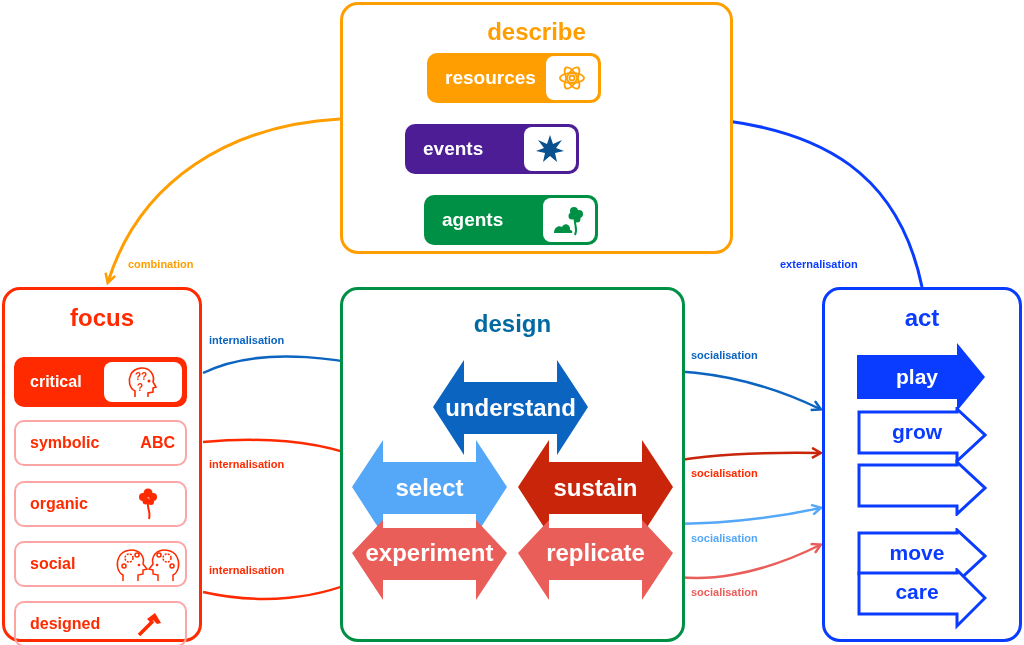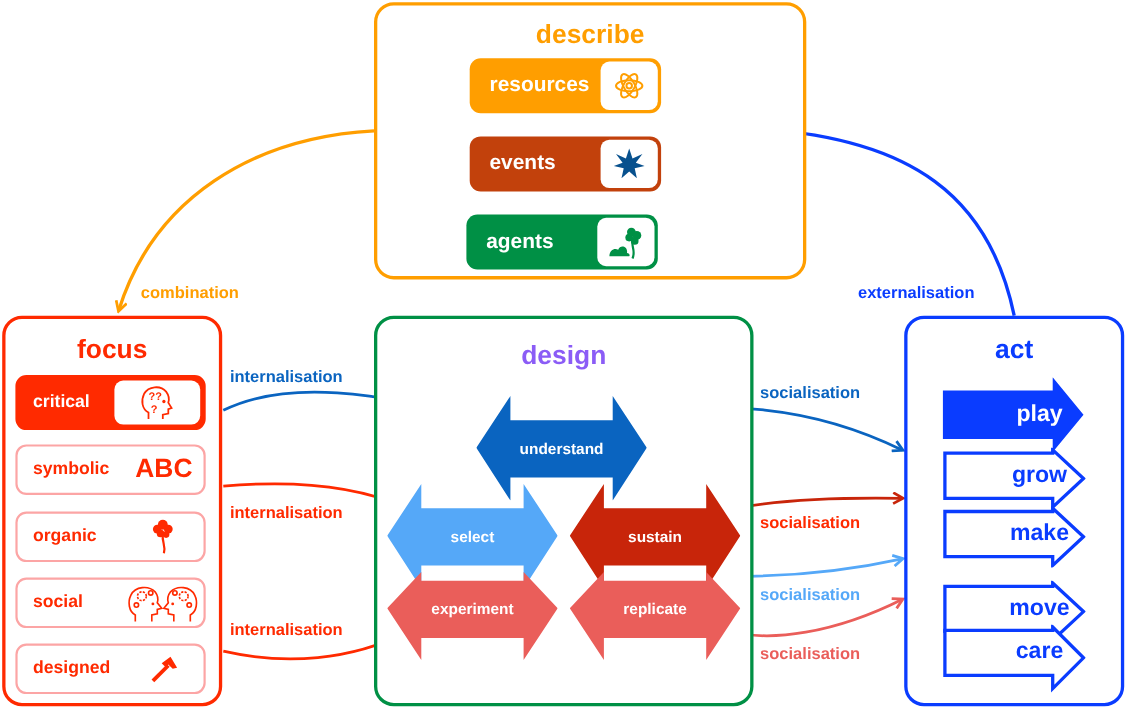--- a/index.html
+++ b/index.html
@@ -2,29 +2,29 @@
 <html><head>
 <meta charset="utf-8">
 <style>
   html,body{margin:0;padding:0;background:#fff;}
   body{width:1024px;height:645px;position:relative;overflow:hidden;font-family:"Liberation Sans",sans-serif;font-weight:bold;}
   .box{position:absolute;border:3px solid;border-radius:18px;box-sizing:border-box;background:#fff;}
   .box-title{position:absolute;left:0;right:0;text-align:center;font-size:24px;}
   .pill{position:absolute;border-radius:10px;box-sizing:border-box;color:#fff;font-size:19px;}
   .pill .lbl{position:absolute;left:18px;top:0;bottom:0;display:flex;align-items:center;}
   .pill .ico{position:absolute;right:3px;top:3px;bottom:3px;width:52px;background:#fff;border-radius:8px;display:flex;align-items:center;justify-content:center;}
-  .fitem{position:absolute;left:14px;width:173px;height:46px;border:2px solid #fca5a5;border-radius:10px;box-sizing:border-box;color:#ff2a00;font-size:16px;}
+  .fitem{position:absolute;left:14px;width:173px;height:46px;border:2px solid #fca5a5;border-radius:10px;box-sizing:border-box;color:#ff2a00;font-size:16px;margin-top:16px;}
   .fitem .lbl{position:absolute;left:14px;top:0;bottom:0;display:flex;align-items:center;}
   .fitem .ico{position:absolute;right:10px;top:0;bottom:0;display:flex;align-items:center;}
-  .flow-label{position:absolute;font-size:15px;white-space:nowrap;}
+  .flow-label{position:absolute;font-size:11px;white-space:nowrap;}
   svg.layer{position:absolute;left:0;top:0;}
   .darrow{position:absolute;}
-  .darrow span{position:absolute;left:0;right:0;top:0;bottom:0;display:flex;align-items:center;justify-content:center;color:#fff;font-size:14px;}
+  .darrow span{position:absolute;left:0;right:0;top:0;bottom:0;display:flex;align-items:center;justify-content:center;color:#fff;font-size:24px;}
   .aarrow{position:absolute;}
-  .aarrow span{position:absolute;left:0;width:120px;top:0;bottom:0;display:flex;align-items:center;justify-content:center;font-size:21px;margin-left:28px;}
+  .aarrow span{position:absolute;left:0;width:120px;top:0;bottom:0;display:flex;align-items:center;justify-content:center;font-size:21px;}
 </style>
 </head>
 <body>
 
 <svg class="layer" width="1024" height="645">
   <defs>
     <marker id="m-orange" markerWidth="12" markerHeight="12" refX="9" refY="6" orient="auto" markerUnits="userSpaceOnUse">
         <path d="M1,1 L10,6 L1,11" fill="none" stroke="#ff9e00" stroke-width="2.5"></path>
       </marker>
     <marker id="m-blue" markerWidth="12" markerHeight="12" refX="9" refY="6" orient="auto" markerUnits="userSpaceOnUse">
@@ -66,21 +66,21 @@
     <svg width="30" height="30" viewBox="0 0 30 30">
         <g fill="none" stroke="#ff9e00" stroke-width="1.8">
           <ellipse cx="15" cy="15" rx="12" ry="5"></ellipse>
           <ellipse cx="15" cy="15" rx="12" ry="5" transform="rotate(60 15 15)"></ellipse>
           <ellipse cx="15" cy="15" rx="12" ry="5" transform="rotate(120 15 15)"></ellipse>
           <circle cx="15" cy="15" r="2.5"></circle>
         </g>
       </svg>
   </span>
 </div>
-<div class="pill" style="left:427px;top:124px;width:174px;height:50px;background:#c2410c;">
+<div class="pill" style="left:405px;top:124px;width:174px;height:50px;background:#4c1d95;">
   <span class="lbl">events</span>
   <span class="ico">
     <svg width="30" height="30" viewBox="0 0 30 30">
         <polygon fill="#08518e" points="15,1 18,10 27,6 21,14 29,17 20,19 22,28 15,22 8,28 10,19 1,17 9,14 3,6 12,10"></polygon>
       </svg>
   </span>
 </div>
 <div class="pill" style="left:424px;top:195px;width:174px;height:50px;background:#009045;">
   <span class="lbl">agents</span>
   <span class="ico">
@@ -106,21 +106,21 @@
     <svg width="34" height="36" viewBox="0 0 34 36">
         <path d="M9,33 L9,27 C3,24 2,16 5,10 C9,3 20,2 25,8 C28,12 28,15 27,18 L30,23 L27,24 L27,28 L22,29 L22,33" fill="none" stroke="#ff2a00" stroke-width="1.6"></path>
         <text x="9" y="16" font-size="10" fill="#ff2a00" font-family="Liberation Sans, sans-serif">??</text>
         <text x="11" y="27" font-size="10" fill="#ff2a00" font-family="Liberation Sans, sans-serif">?</text>
         <circle cx="23" cy="17" r="1.5" fill="#ff2a00"></circle>
       </svg>
   </span>
 </div>
 <div class="fitem" style="top:404px;">
   <span class="lbl">symbolic</span>
-  <span class="ico" style="font-size:24px;">ABC</span>
+  <span class="ico" style="font-size:16px;">ABC</span>
 </div>
 <div class="fitem" style="top:465px;">
   <span class="lbl">organic</span>
   <span class="ico" style="right:26px;">
     <svg width="22" height="34" viewBox="0 0 22 34">
         <g fill="#ff2a00">
           <circle cx="11" cy="6" r="4.5"></circle>
           <circle cx="6" cy="10" r="4"></circle>
           <circle cx="16" cy="10" r="4"></circle>
           <circle cx="9" cy="14" r="3.5"></circle>
@@ -153,21 +153,21 @@
   <span class="lbl">designed</span>
   <span class="ico" style="right:22px;">
     <svg width="28" height="28" viewBox="0 0 28 28">
         <line x1="4" y1="25" x2="18" y2="11" stroke="#ff2a00" stroke-width="3.5"></line>
         <polygon points="12,9 20,3 26,13 22,14 18,10 16,13" fill="#ff2a00"></polygon>
       </svg>
   </span>
 </div>
 
 <div class="box" style="left:340px;top:287px;width:345px;height:355px;border-color:#009045;">
-  <div class="box-title" style="top:20px;color:#8b5cf6;">design</div>
+  <div class="box-title" style="top:20px;color:#0369a1;">design</div>
 </div>
 
 <div class="darrow" style="left:433px;top:360px;width:155px;height:95px;">
   <svg width="155" height="95" viewBox="0 0 155 95" style="position:absolute;left:0;top:0;">
       <polygon fill="#0a64c0" points="0,47 31,0 31,22 124,22 124,0 155,47 124,95 124,74 31,74 31,95"></polygon>
     </svg>
   <span>understand</span>
 </div>
 <div class="darrow" style="left:352px;top:440px;width:155px;height:95px;">
   <svg width="155" height="95" viewBox="0 0 155 95" style="position:absolute;left:0;top:0;">
@@ -206,21 +206,20 @@
 <div class="aarrow" style="left:857px;top:407px;width:130px;height:56px;">
   <svg width="130" height="56" viewBox="0 0 130 56" style="position:absolute;left:0;top:0;">
       <polygon fill="#fff" stroke="#0a3cff" stroke-width="3" points="2,5 100,5 100,2 128,28 100,54 100,46 2,46"></polygon>
     </svg>
   <span style="color:#0a3cff;bottom:6px;">grow</span>
 </div>
 <div class="aarrow" style="left:857px;top:460px;width:130px;height:56px;">
   <svg width="130" height="56" viewBox="0 0 130 56" style="position:absolute;left:0;top:0;">
       <polygon fill="#fff" stroke="#0a3cff" stroke-width="3" points="2,5 100,5 100,2 128,28 100,54 100,46 2,46"></polygon>
     </svg>
-  <span style="color:#0a3cff;bottom:6px;">make</span>
 </div>
 <div class="aarrow" style="left:857px;top:528px;width:130px;height:56px;">
   <svg width="130" height="56" viewBox="0 0 130 56" style="position:absolute;left:0;top:0;">
       <polygon fill="#fff" stroke="#0a3cff" stroke-width="3" points="2,5 100,5 100,2 128,28 100,54 100,46 2,46"></polygon>
     </svg>
   <span style="color:#0a3cff;bottom:6px;">move</span>
 </div>
 <div class="aarrow" style="left:857px;top:568px;width:130px;height:62px;">
   <svg width="130" height="62" viewBox="0 0 130 62" style="position:absolute;left:0;top:0;">
       <polygon fill="#fff" stroke="#0a3cff" stroke-width="3" points="2,5 100,5 100,2 128,30 100,58 100,46 2,46"></polygon>

